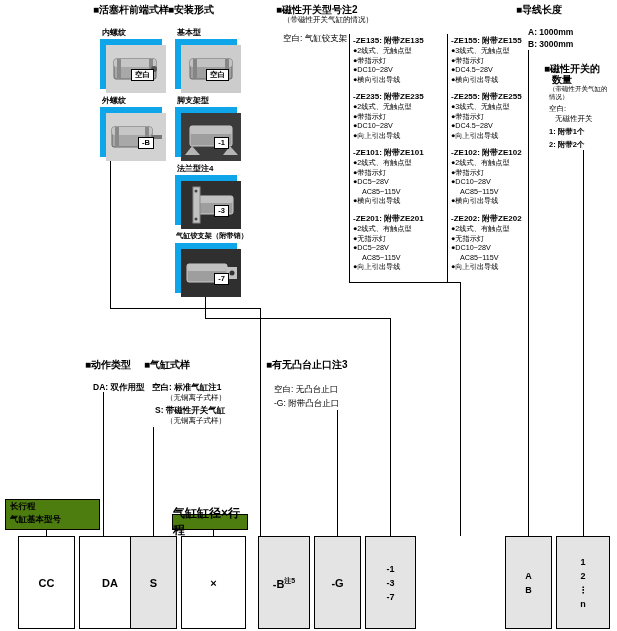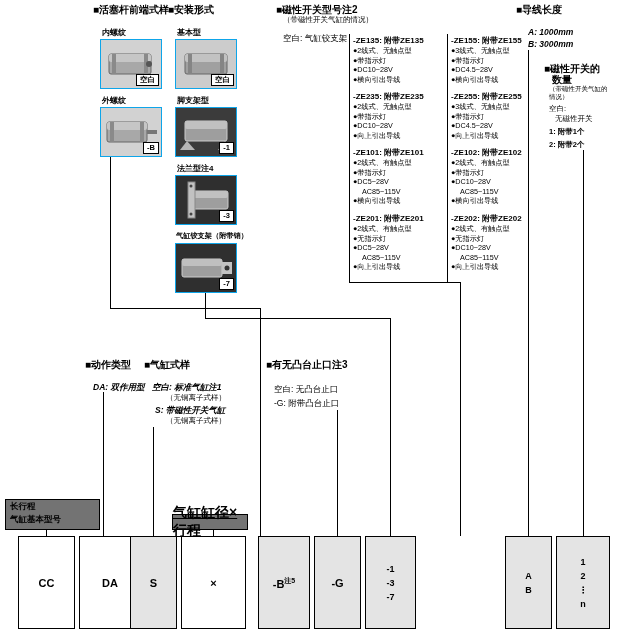--- a/index.html
+++ b/index.html
@@ -5,35 +5,35 @@
   html,body{margin:0;padding:0;background:#fff;}
   .stage{
     position:relative;width:617px;height:631px;background:#ffffff;
     font-family:"Liberation Sans","DejaVu Sans",sans-serif;color:#000;
     overflow:hidden;
   }
   .hdr{position:absolute;font-weight:bold;font-size:10px;white-space:nowrap;}
   .opt-label{position:absolute;font-weight:bold;font-size:8px;white-space:nowrap;}
   .opt-label.sm{font-size:7.2px;text-align:center;}
   .txt{position:absolute;font-size:8.5px;white-space:nowrap;}
-  .txt.b{font-weight:bold;font-style:italic;}
+  .txt.b{font-weight:bold;}
   .small{position:absolute;font-size:7.5px;white-space:nowrap;}
   .tiny{position:absolute;font-size:6.5px;line-height:8px;white-space:normal;}
-  .photo{position:absolute;width:62px;height:50px;border:1px solid #0ea5e9;box-sizing:border-box;}
+  .photo{position:absolute;width:62px;height:50px;border:6px solid #0ea5e9;box-sizing:border-box;}
   .photo .code{
     position:absolute;right:2px;bottom:2px;background:#fff;border:1px solid #000;
     font-size:7.5px;font-weight:bold;padding:0 3px;line-height:10px;white-space:nowrap;
   }
   .ze-entry{position:absolute;width:96px;}
   .ze-title{font-weight:bold;font-size:8px;line-height:10px;white-space:nowrap;}
   .ze-spec{font-size:7.2px;line-height:9.5px;white-space:nowrap;}
   .ze-spec.indent{padding-left:9px;}
-  .lblbox{position:absolute;border:1px solid #000;background:#737373;box-sizing:border-box;}
+  .lblbox{position:absolute;border:1px solid #000;background:#4d7c0f;box-sizing:border-box;}
   .lblbox .l{font-size:8.5px;font-weight:bold;line-height:13px;padding-left:4px;white-space:nowrap;}
-  .lblbox.center{display:flex;align-items:center;justify-content:center;font-size:14px;font-weight:bold;text-decoration:underline;}
+  .lblbox.center{display:flex;align-items:center;justify-content:center;font-size:12px;font-weight:bold;}
   .cell{
     position:absolute;top:536px;height:93px;border:1px solid #000;background:#fff;
     box-sizing:border-box;display:flex;flex-direction:column;align-items:center;justify-content:center;
   }
   .cell.shaded{background:#e4e4e4;}
   .cell .big{font-size:11px;font-weight:bold;}
   .cell .line{font-size:9px;font-weight:bold;line-height:14px;}
   .cell.ze-cell{align-items:flex-start;padding-left:9px;}
   .cell.ze-cell .line{font-size:8px;line-height:10.5px;}
   .sup{font-size:7px;vertical-align:super;}

